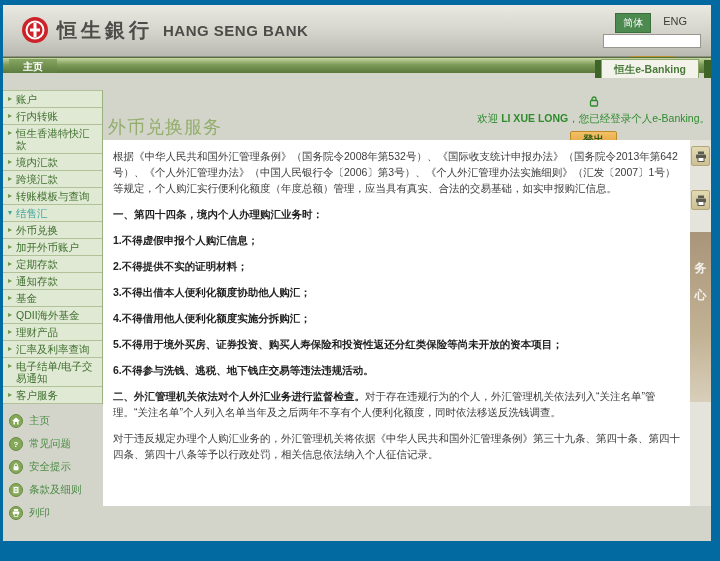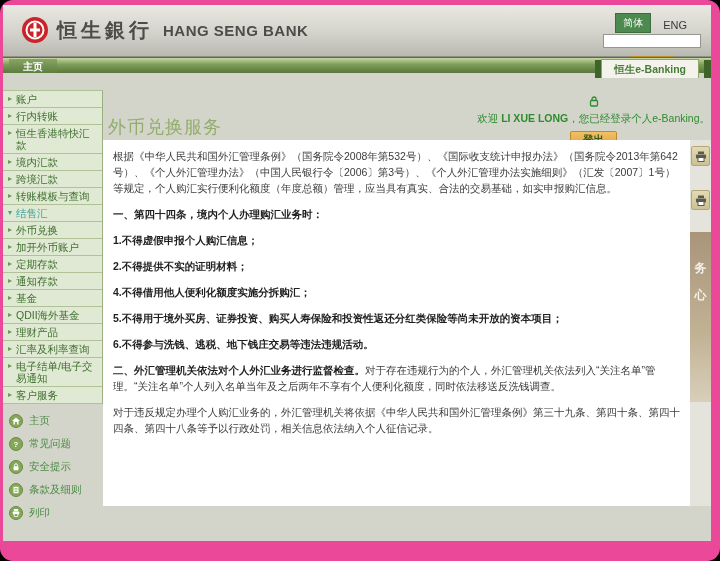--- a/index.html
+++ b/index.html
@@ -1,28 +1,28 @@
 <!DOCTYPE html>
 <html><head>
 <meta charset="utf-8">
 <style>
   * { margin:0; padding:0; box-sizing:border-box; }
   html,body { background:#000; }
   body { font-family:"Liberation Sans","DejaVu Sans",sans-serif; }
-  .canvas { position:relative; width:720px; height:561px; background:#ec4899; overflow:hidden;border-radius:13px; }
+  .canvas { position:relative; width:720px; height:561px; background:#0369a1; overflow:hidden; }
   .page { position:absolute; left:3px; top:5px; width:708px; height:536px; background:#d3d5cb; }
 
   
   .header { position:absolute; left:0; top:0; width:708px; height:52px;
             background:linear-gradient(#e9e9e1,#d3d3cb 55%,#b9b9b1); border-bottom:1px solid #8f8f87; }
   .logo-wrap { position:absolute; left:18px; top:11px; display:flex; align-items:center; gap:8px; }
   .bank-zh { font-family:"DejaVu Serif","Liberation Serif",serif; font-weight:bold; font-size:20px;
              color:#4c4c48; letter-spacing:4px; }
   .bank-en { font-size:15px; font-weight:bold; color:#4c4c48; letter-spacing:0.5px; margin-left:2px; }
-  .lang-row { position:absolute; right:18px; top:8px; display:flex; gap:6px; align-items:flex-end; }
+  .lang-row { position:absolute; right:18px; top:8px; display:flex; gap:6px; align-items:flex-start; }
   .lang-cn { background:#4d8a4f; color:#fff; font-size:10px; padding:2px 7px; border:1px solid #3a6f3c; cursor:pointer; }
   .lang-eng { color:#3a3a36; font-size:11px; padding:2px 6px; cursor:pointer; }
   .search-row { position:absolute; right:10px; top:29px; display:flex; gap:8px; align-items:center;flex-direction:column; }
   .search-input { width:98px; height:14px; border:1px solid #97978f; background:#fff; font-size:10px; padding:0 3px; }
   .btn-orange { background:linear-gradient(#f0bd60,#dfa23c); border:1px solid #b98f2f; border-radius:2px;
                 color:#2d5a1d; font-weight:bold; font-size:11px; letter-spacing:3px;
                 padding:1px 7px 2px 9px; cursor:pointer; }
 
   
   .navbar { position:absolute; left:0; top:52px; width:708px; height:16px;
@@ -244,20 +244,21 @@
       <button class="logout-btn">登出</button>
     </div>
 
     <div class="page-title">外币兑换服务</div>
 
     <div class="panel" id="content-panel">
         <p>根据《中华人民共和国外汇管理条例》（国务院令2008年第532号）、《国际收支统计申报办法》（国务院令2013年第642号）、《个人外汇管理办法》（中国人民银行令〔2006〕第3号）、《个人外汇管理办法实施细则》（汇发〔2007〕1号）等规定，个人购汇实行便利化额度（年度总额）管理，应当具有真实、合法的交易基础，如实申报购汇信息。</p>
         <p class="bold">一、第四十四条，境内个人办理购汇业务时：</p>
         <p class="bold">1.不得虚假申报个人购汇信息；</p>
         <p class="bold">2.不得提供不实的证明材料；</p>
+        <p class="bold">3.不得出借本人便利化额度协助他人购汇；</p>
         <p class="bold">4.不得借用他人便利化额度实施分拆购汇；</p>
         <p class="bold">5.不得用于境外买房、证券投资、购买人寿保险和投资性返还分红类保险等尚未开放的资本项目；</p>
         <p class="bold">6.不得参与洗钱、逃税、地下钱庄交易等违法违规活动。</p>
         <p><b>二、外汇管理机关依法对个人外汇业务进行监督检查。</b><span>对于存在违规行为的个人，外汇管理机关依法列入“关注名单”管理。“关注名单”个人列入名单当年及之后两年不享有个人便利化额度，同时依法移送反洗钱调查。</span></p>
         <p>对于违反规定办理个人购汇业务的，外汇管理机关将依据《中华人民共和国外汇管理条例》第三十九条、第四十条、第四十四条、第四十八条等予以行政处罚，相关信息依法纳入个人征信记录。</p>
       </div>
 
     <div class="rail">
       <div class="rail-btn">
         <svg width="12" height="11" viewBox="0 0 12 11">

